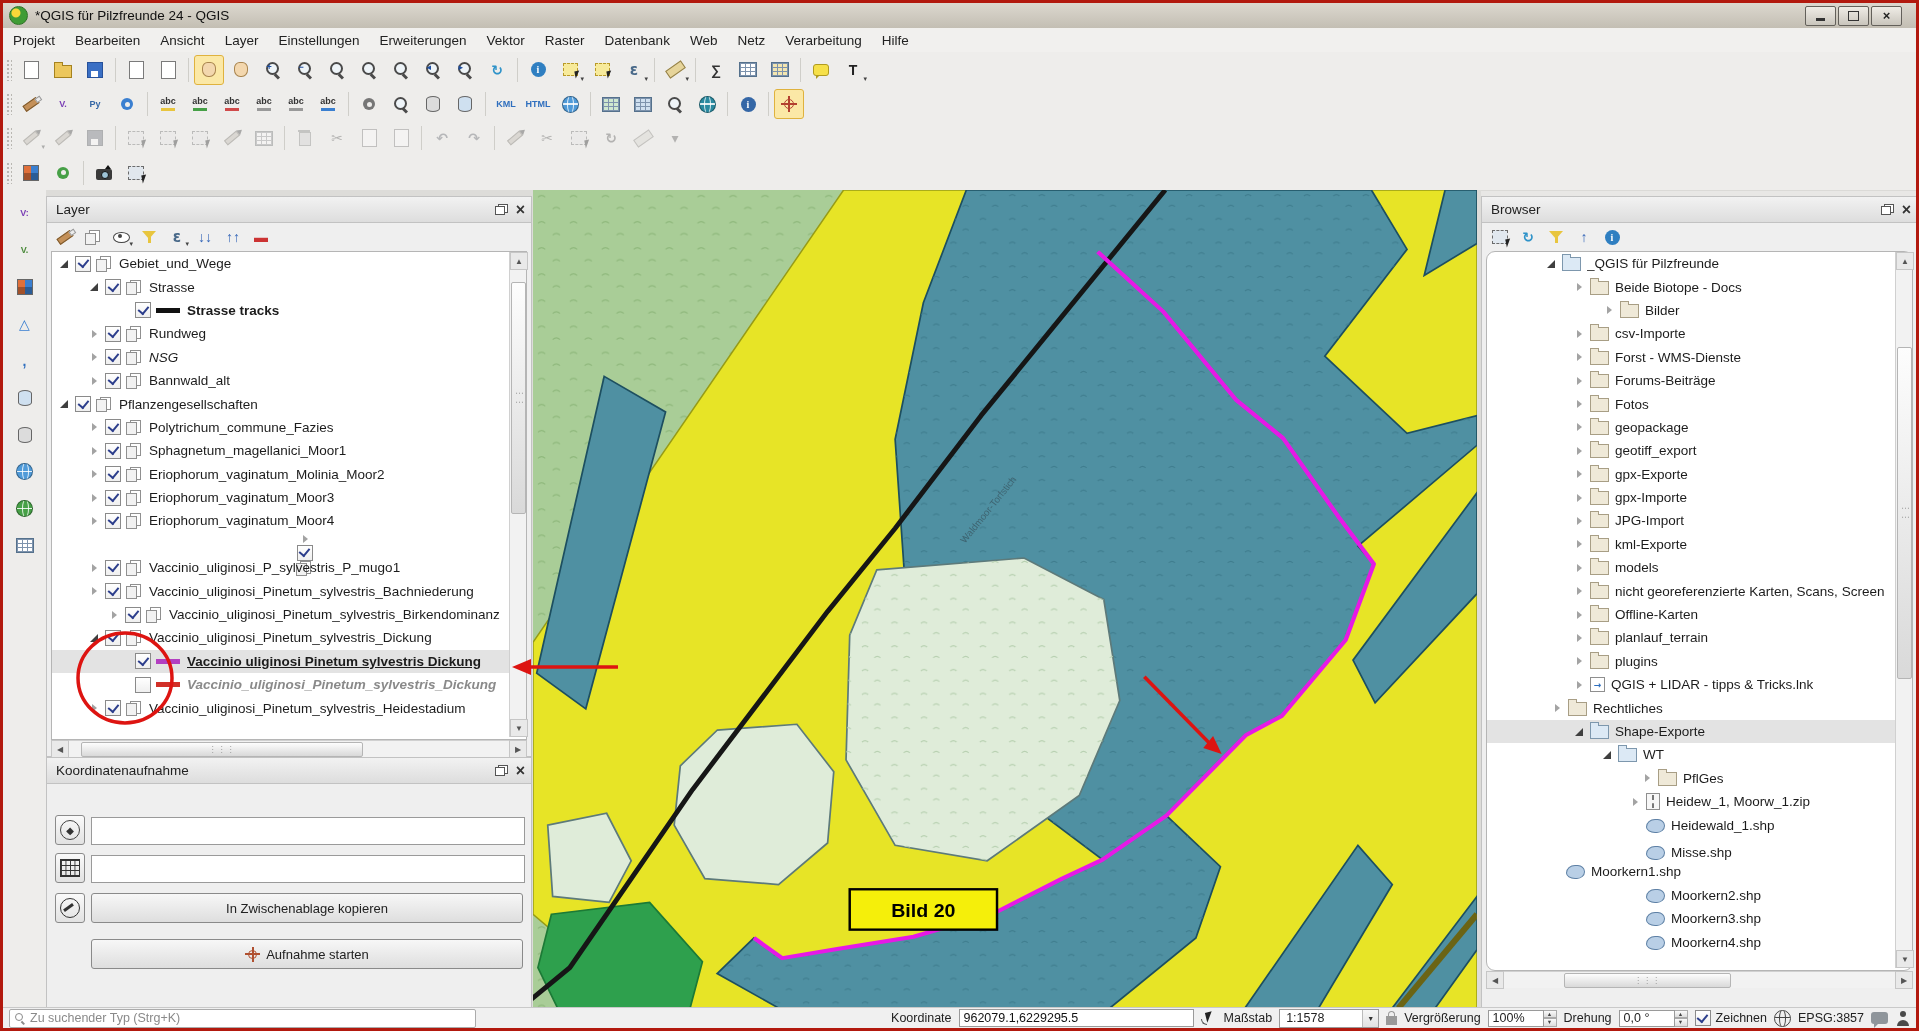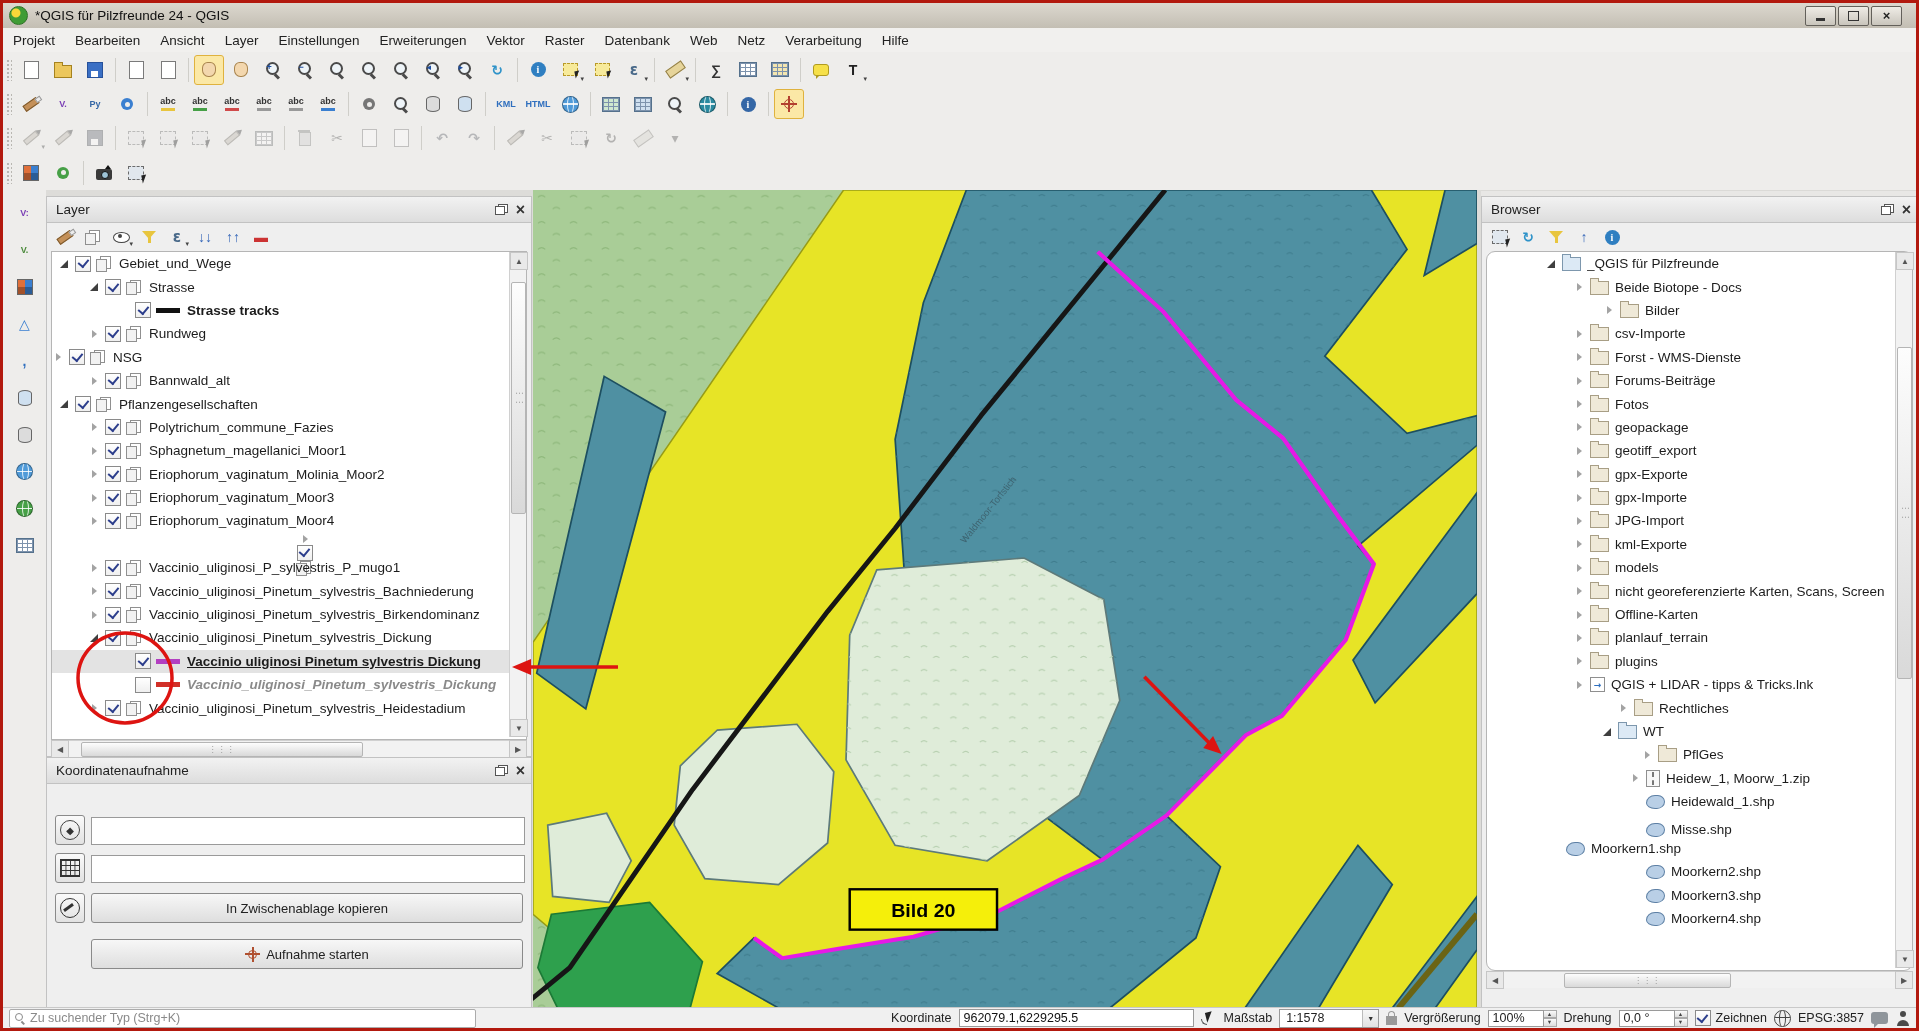--- a/index.html
+++ b/index.html
@@ -792,21 +792,21 @@
         <span class="cb on"></span>
         <span class="sw" style="background: rgb(17, 17, 17);"></span>
         <span class="tlab b">Strasse tracks</span>
       </div>
       <div class="trow" style="padding-left: 36px;">
         <span class="tw c"></span>
         <span class="cb on"></span>
         <span class="tico-grp"></span>
         <span class="tlab">Rundweg</span>
       </div>
-      <div class="trow" style="">
+      <div class="trow" style="padding-left: 36px; font-style: italic;">
         <span class="tw c"></span>
         <span class="cb on"></span>
         <span class="tico-grp"></span>
         <span class="tlab">NSG</span>
       </div>
       <div class="trow" style="padding-left: 36px;">
         <span class="tw c"></span>
         <span class="cb on"></span>
         <span class="tico-grp"></span>
         <span class="tlab">Bannwald_alt</span>
@@ -858,21 +858,21 @@
         <span class="cb on"></span>
         <span class="tico-grp"></span>
         <span class="tlab">Vaccinio_uliginosi_P_sylvestris_P_mugo1</span>
       </div>
       <div class="trow" style="padding-left: 36px;">
         <span class="tw c"></span>
         <span class="cb on"></span>
         <span class="tico-grp"></span>
         <span class="tlab">Vaccinio_uliginosi_Pinetum_sylvestris_Bachniederung</span>
       </div>
-      <div class="trow" style="padding-left: 36px;">
+      <div class="trow" style="padding-left: 56px;">
         <span class="tw c"></span>
         <span class="cb on"></span>
         <span class="tico-grp"></span>
         <span class="tlab">Vaccinio_uliginosi_Pinetum_sylvestris_Birkendominanz</span>
       </div>
       <div class="trow" style="padding-left: 36px;">
         <span class="tw e"></span>
         <span class="cb on"></span>
         <span class="tico-grp"></span>
         <span class="tlab">Vaccinio_uliginosi_Pinetum_sylvestris_Dickung</span>
@@ -1118,24 +1118,29 @@
       <div class="trow" style="padding-left: 86px;">
         <span class="tw c"></span>
         <span class="bico"></span>
         <span class="tlab" style="font-size: 13.5px;">plugins</span>
       </div>
       <div class="trow" style="padding-left: 86px;">
         <span class="tw c"></span>
         <span class="bico lnk"></span>
         <span class="tlab" style="font-size: 13.5px;">QGIS + LIDAR - tipps &amp; Tricks.lnk</span>
       </div>
-      <div class="trow" style="padding-left: 86px; margin-left: 44px;">
+      <div class="trow" style="padding-left: 64px;">
         <span class="tw c"></span>
         <span class="bico"></span>
         <span class="tlab" style="font-size: 13.5px;">Rechtliches</span>
+      </div>
+      <div class="trow sel" style="padding-left: 86px;">
+        <span class="tw e"></span>
+        <span class="bico open"></span>
+        <span class="tlab" style="font-size: 13.5px;">Shape-Exporte</span>
       </div>
       <div class="trow" style="padding-left: 114px;">
         <span class="tw e"></span>
         <span class="bico open"></span>
         <span class="tlab" style="font-size: 13.5px;">WT</span>
       </div>
       <div class="trow" style="padding-left: 142px; margin-left: 12px;">
         <span class="tw c"></span>
         <span class="bico"></span>
         <span class="tlab" style="font-size: 13.5px;">PflGes</span>

